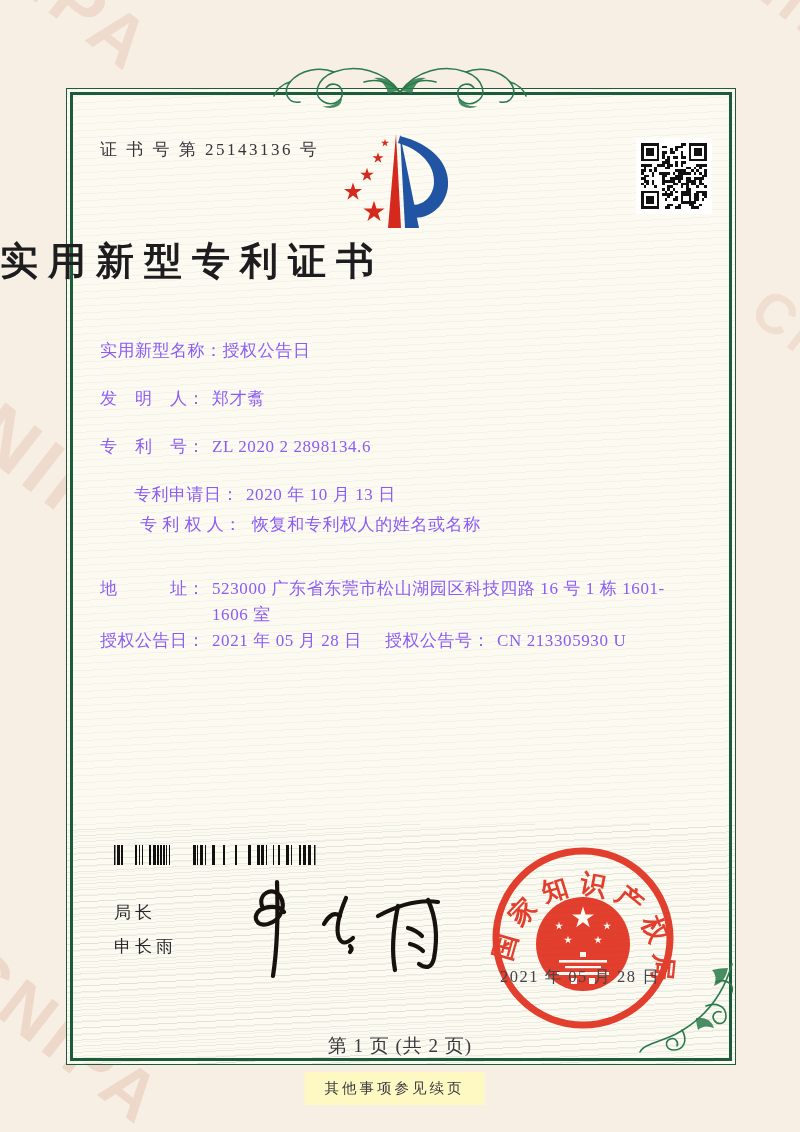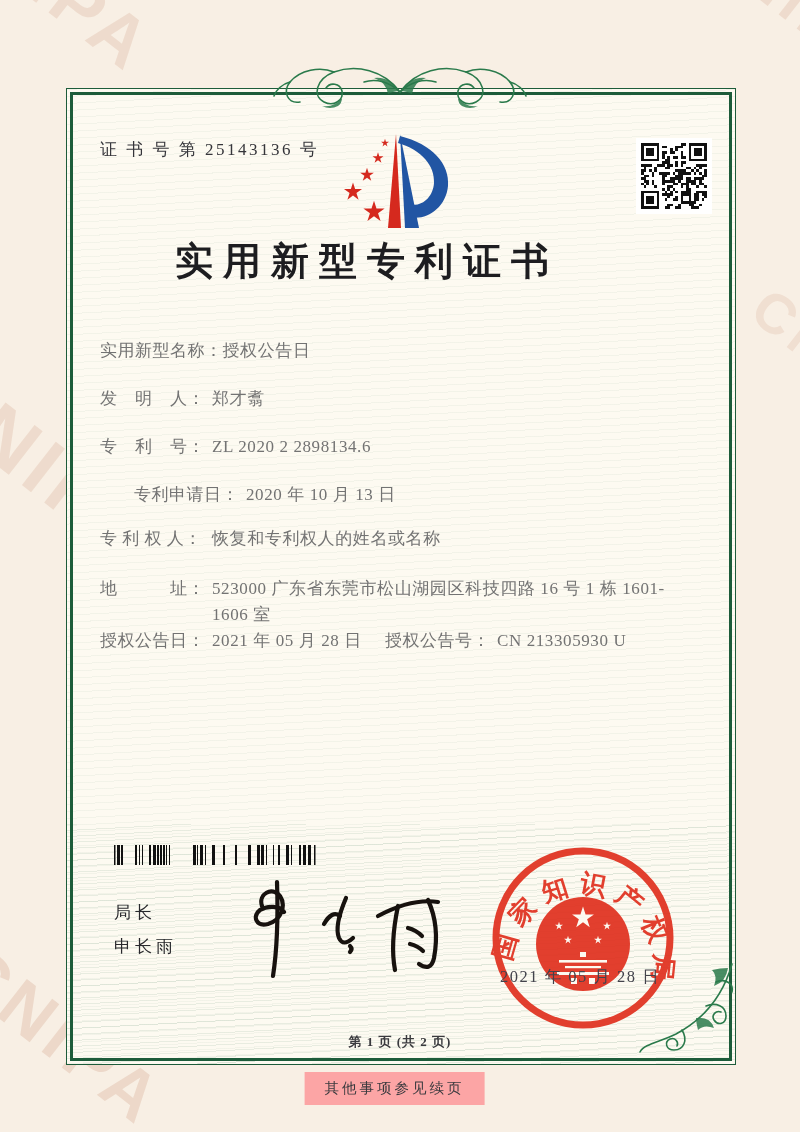--- a/index.html
+++ b/index.html
@@ -34,24 +34,24 @@
   .ornament-top{position:absolute;left:272px;top:54px;z-index:3;}
   .ornament-corner{position:absolute;left:636px;top:956px;z-index:3;}
   
   .content{position:absolute;inset:0;z-index:2;}
   .cert-no{
     position:absolute;left:100px;top:138px;font-size:17px;color:#35353a;letter-spacing:2.5px;
   }
   .logo{position:absolute;left:334px;top:126px;}
   .qr{position:absolute;left:636px;top:138px;width:76px;height:76px;background:#ffffff;padding:5px;box-sizing:border-box;}
   .title{
-    position:absolute;left:0;right:66px;top:236px;text-align:center;
+    position:absolute;left:0;right:66px;top:236px;text-align:left;
     font-size:38px;font-weight:bold;letter-spacing:10px;color:#1d1d20;
   }
-  .row{position:absolute;left:100px;width:606px;font-size:17px;color:#737373;line-height:26px;display:flex;}
+  .row{position:absolute;left:100px;width:606px;font-size:17px;color:#8b5cf6;line-height:26px;display:flex;}
   .row .lab{flex:0 0 112px;white-space:pre;letter-spacing:0.5px;}
   .row .val{letter-spacing:0.6px;}
   .row .val.addr{width:460px;word-break:break-all;}
   .row .val.date1{flex:0 0 173px;}
   .row .lab2{flex:0 0 112px;white-space:pre;letter-spacing:0.5px;}
   .paras{
     position:absolute;left:100px;top:660px;width:604px;
     font-size:15.5px;line-height:1.85;color:#3a3a3e;text-align:justify;letter-spacing:0.4px;
   }
   .paras p{margin:0;text-indent:2em;}
@@ -62,25 +62,25 @@
     font-size:17px;font-weight:400;color:#28282c;letter-spacing:4px;line-height:34px;
   }
   .signature{position:absolute;left:228px;top:872px;z-index:3;}
   .seal{position:absolute;left:487px;top:842px;z-index:4;}
   .seal-date{
     position:absolute;left:500px;top:966px;z-index:5;
     font-size:16.5px;color:#43434c;letter-spacing:1.5px;
   }
   .page-info{
     position:absolute;left:66px;width:668px;top:1033px;text-align:center;
-    font-size:13px;color:#3a3a3e;letter-spacing:1px;font-weight:bold;
+    font-size:19px;color:#3a3a3e;letter-spacing:1px;
   }
   .footer-note{
     position:absolute;left:50%;transform:translateX(-53%);top:1072px;z-index:2;
-    background:#fca5a5;padding:7px 20px;font-size:14.5px;color:#3a3a3e;letter-spacing:3px;
+    background:#fef9c3;padding:7px 20px;font-size:14.5px;color:#3a3a3e;letter-spacing:3px;
   }
 </style>
 </head>
 <body>
 
 <div class="wm" style="left:-78px;top:-62px;font-size:72px;color:rgba(206,152,122,0.22);">CNIPA</div>
 <div class="wm" style="left:688px;top:-34px;font-size:60px;color:rgba(206,152,122,0.22);">CNIPA</div>
 <div class="wm" style="left:432px;top:300px;font-size:64px;color:rgba(188,180,164,0.30);">CNIPA</div>
 <div class="wm" style="left:-95px;top:420px;font-size:80px;color:rgba(206,152,122,0.22);">CNIPA</div>
 <div class="wm" style="left:738px;top:330px;font-size:56px;color:rgba(206,152,122,0.18);">CNIPA</div>
@@ -373,21 +373,21 @@
     <span class="val">郑才翥</span>
   </div>
   <div class="row" style="top:434px;align-items:flex-end;">
     <span class="lab">专　利　号：</span>
     <span class="val">ZL 2020 2 2898134.6</span>
   </div>
   <div class="row" style="top:482px;margin-left:34px;">
     <span class="lab">专利申请日：</span>
     <span class="val">2020 年 10 月 13 日</span>
   </div>
-  <div class="row" style="top:526px;">
+  <div class="row" style="top:512px;margin-left:40px;">
     <span class="lab">专 利 权 人：</span>
     <span class="val">恢复和专利权人的姓名或名称</span>
   </div>
   <div class="row" style="top:576px;">
     <span class="lab">地　　　址：</span>
     <span class="val addr">523000 广东省东莞市松山湖园区科技四路 16 号 1 栋 1601-1606 室</span>
   </div>
   <div class="row" style="top:628px;">
     <span class="lab">授权公告日：</span>
     <span class="val date1">2021 年 05 月 28 日</span>

